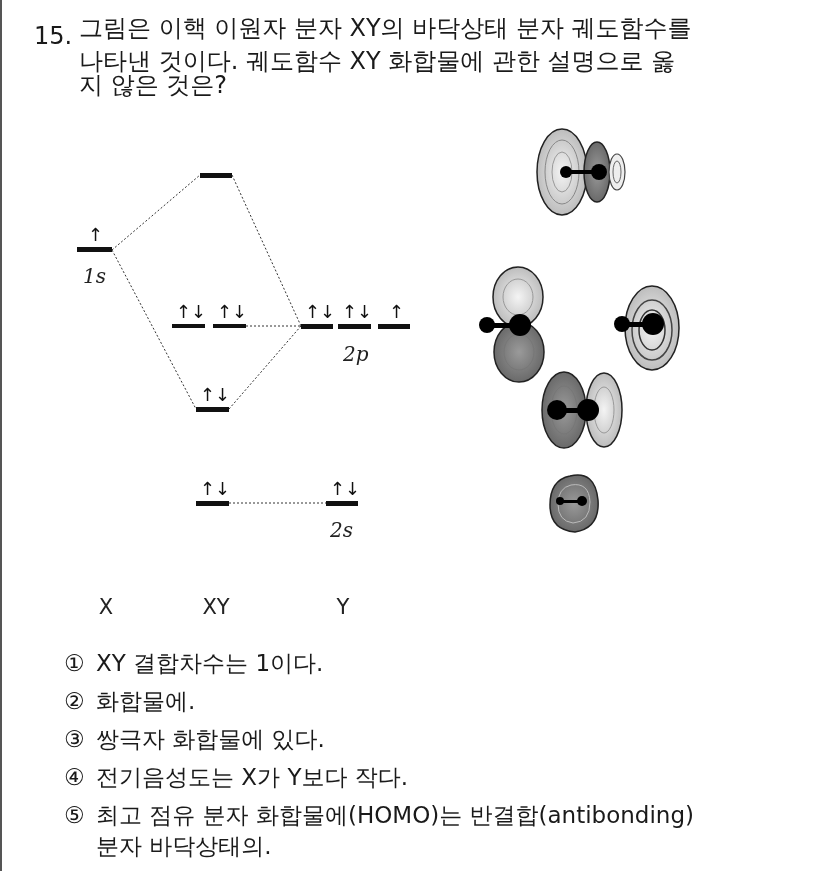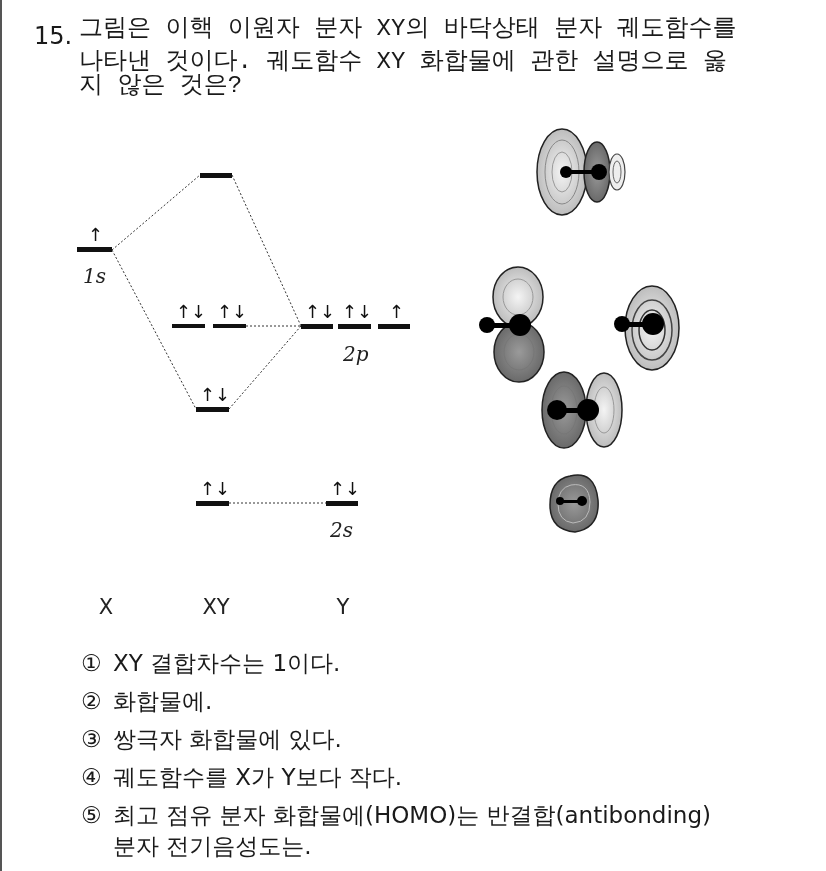--- a/index.html
+++ b/index.html
@@ -1,24 +1,24 @@
 <!DOCTYPE html>
 <html><head>
 <meta charset="utf-8">
 <style>
   html, body { margin: 0; padding: 0; background: #ffffff; }
   body { width: 826px; height: 871px; position: relative; overflow: hidden;
          font-family: "DejaVu Sans", "Liberation Sans", sans-serif; color: #1a1a1a; }
   .left-rule { position: absolute; left: 0; top: 0; width: 2px; height: 871px; background: #555; }
   .question { position: absolute; left: 34px; top: 12px; width: 760px; font-size: 24px; line-height: 33px; }
   .question .num { position: absolute; left: 0; top: 8px; }
-  .question .line { position: absolute; left: 45px; white-space: nowrap; font-family: Liberation Mono, monospace; }
+  .question .line { position: absolute; left: 45px; white-space: nowrap; }
   .diagram { position: absolute; left: 0; top: 0; width: 826px; height: 640px; }
   .choices { position: absolute; left: 64px; top: 648px; font-size: 23px; }
-  .choice { position: absolute; left: 0; white-space: nowrap; margin-left: 17px; }
+  .choice { position: absolute; left: 0; white-space: nowrap; }
   .choice .mark { display: inline-block; width: 32px; }
   .choice .cont { position: absolute; left: 32px; top: 31px; white-space: nowrap; }
 </style>
 </head>
 <body>
 
 <div class="left-rule"></div>
 
 <div class="question">
   <span class="num">15.</span>
@@ -139,19 +139,19 @@
   <div class="choice" style="top:0">
     <span class="mark">①</span><span>XY 결합차수는 1이다.</span>
   </div>
   <div class="choice" style="top:38px">
     <span class="mark">②</span><span>화합물에.</span>
   </div>
   <div class="choice" style="top:76px">
     <span class="mark">③</span><span>쌍극자 화합물에 있다.</span>
   </div>
   <div class="choice" style="top:114px">
-    <span class="mark">④</span><span>궤도함수를 X가 Y보다 작다.</span>
+    <span class="mark">④</span><span>전기음성도는 X가 Y보다 작다.</span>
   </div>
   <div class="choice" style="top:152px">
     <span class="mark">⑤</span><span>최고 점유 분자 화합물에(HOMO)는 반결합(antibonding)</span>
-    <span class="cont">분자 전기음성도는.</span>
+    <span class="cont">분자 바닥상태의.</span>
   </div>
 </div>
 
 </body></html>

